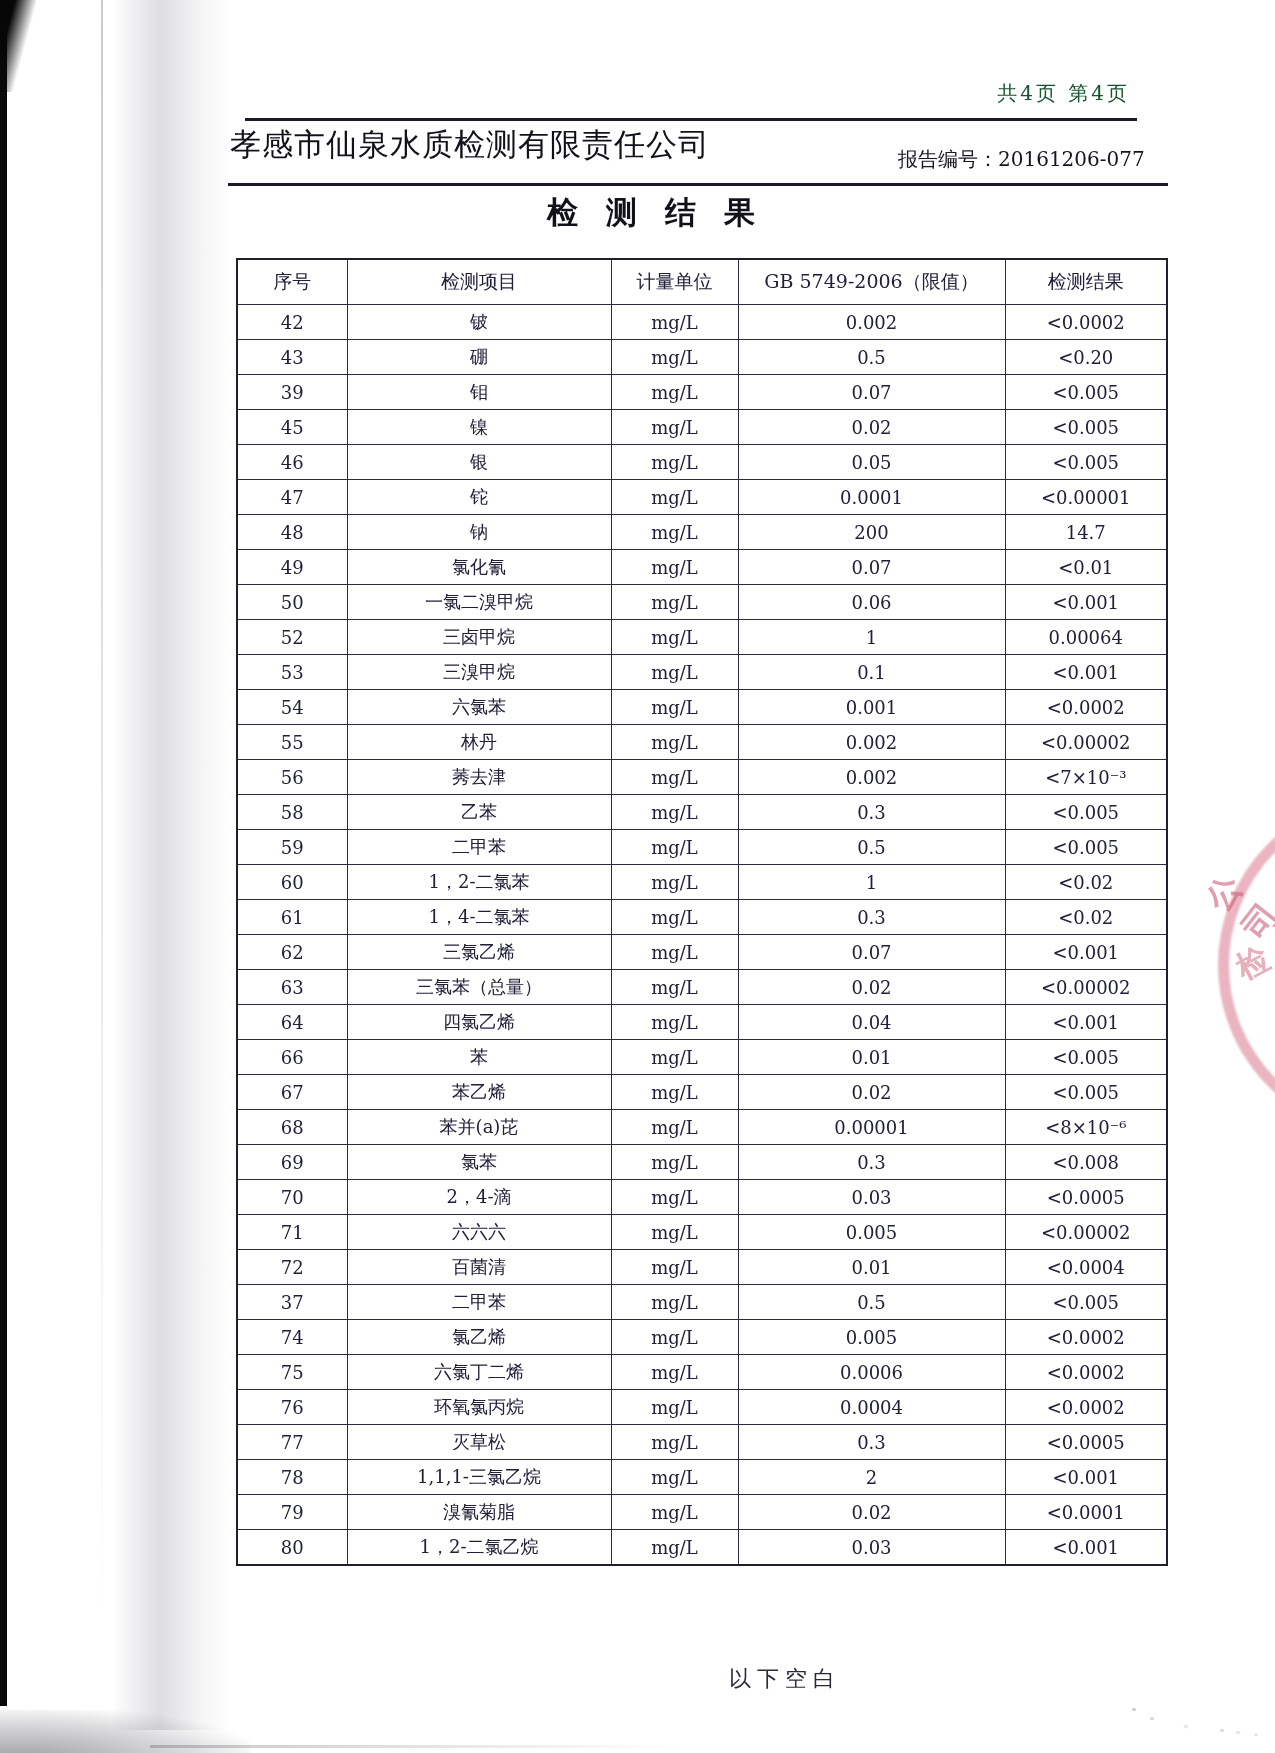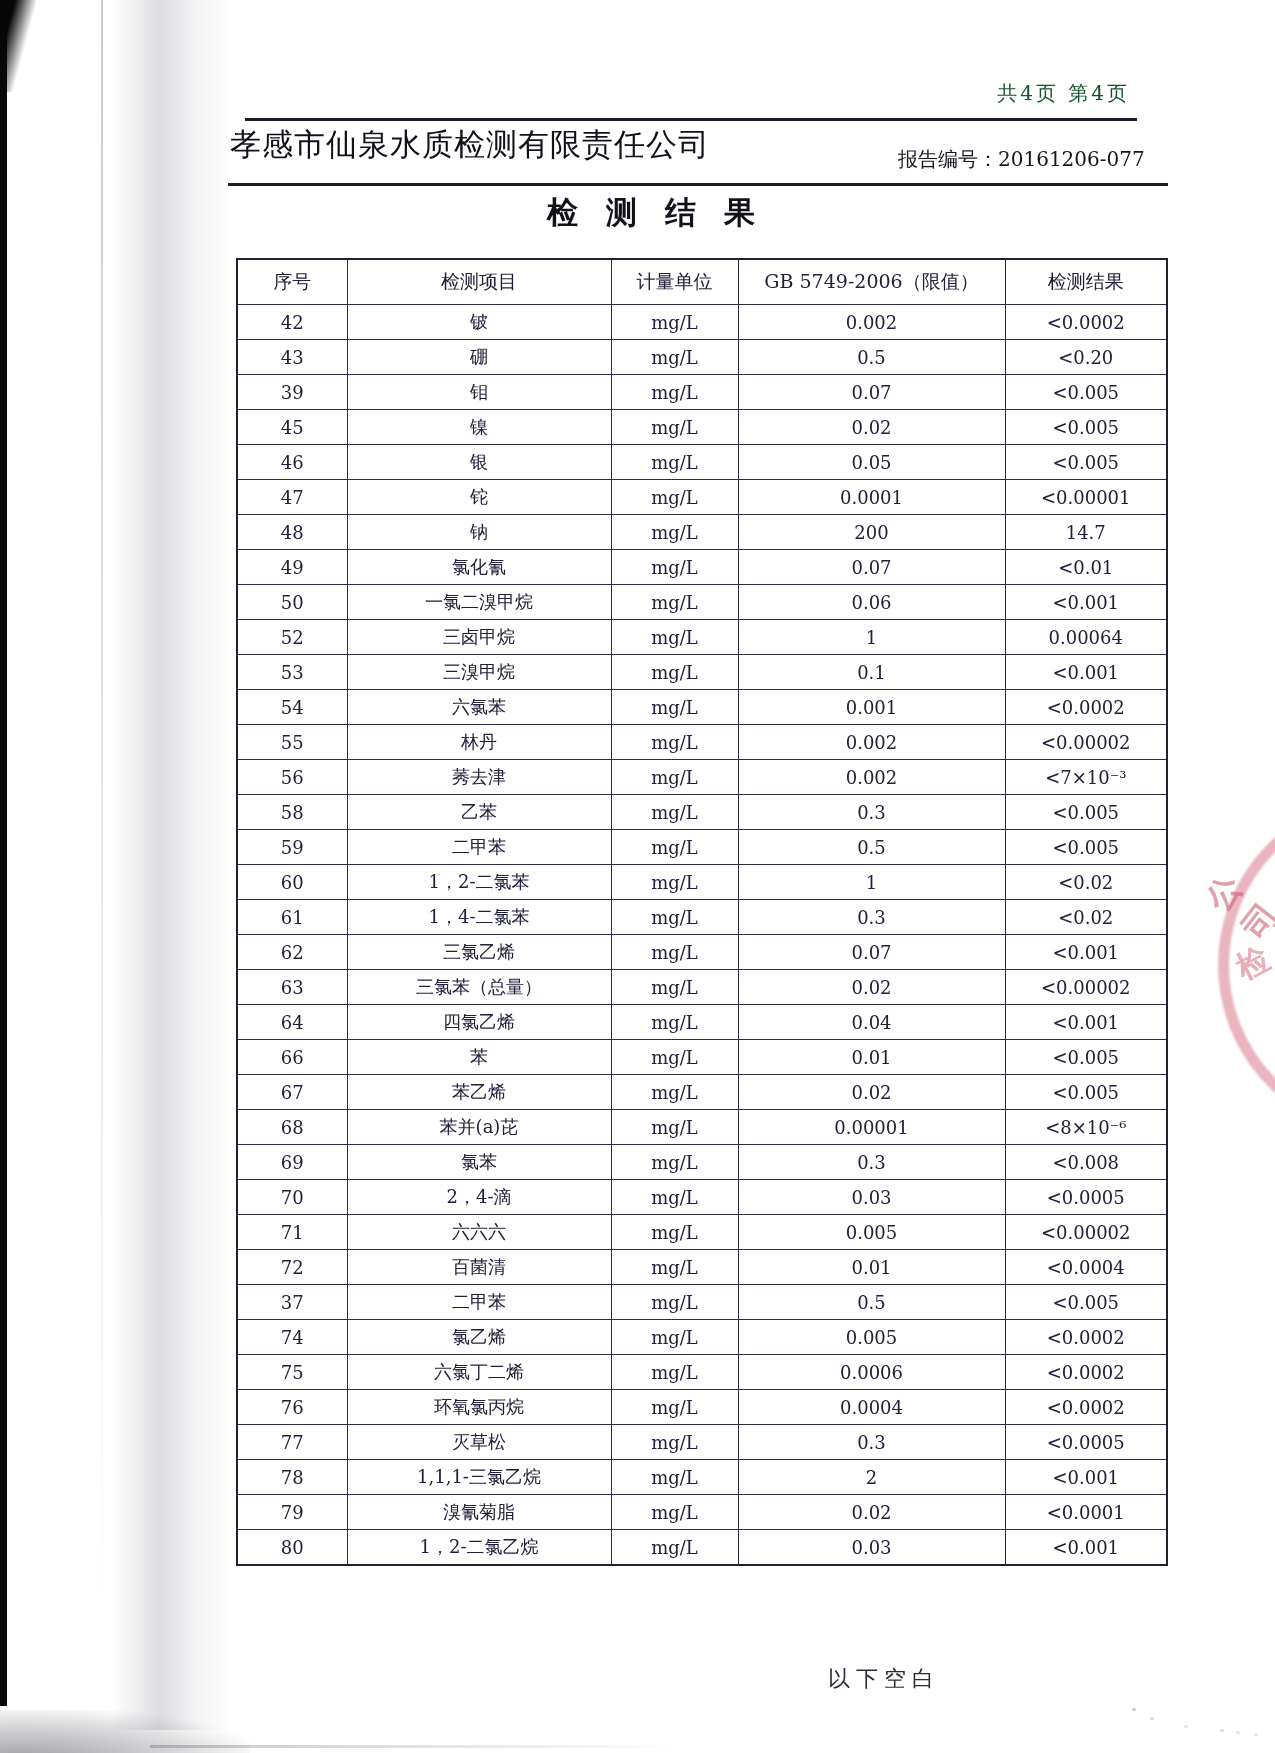--- a/index.html
+++ b/index.html
@@ -59,21 +59,21 @@
                   padding:0; overflow:hidden; white-space:nowrap; color:#20203a; }
   table.results th { height:44px; font-size:19px; font-weight:normal; }
   table.results td { height:34px; font-size:18px; }
   .col-no   { width:110px; }
   .col-item { width:264px; }
   .col-unit { width:127px; }
   .col-gb   { width:267px; }
   .col-res  { width:162px; }
 
   
-  .footer-note { position:absolute; left:630px; top:1664px; width:310px; text-align:right;
+  .footer-note { position:absolute; left:630px; top:1664px; width:310px; text-align:center;
                  font-size:22px; letter-spacing:6px; color:#2a2a38; }
 </style>
 </head>
 <body>
 
 <div class="edge-left"></div>
 <div class="corner-tl"></div>
 <div class="crease-1"></div>
 <div class="curl-shadow"></div>
 <div class="bottom-curl"></div>

